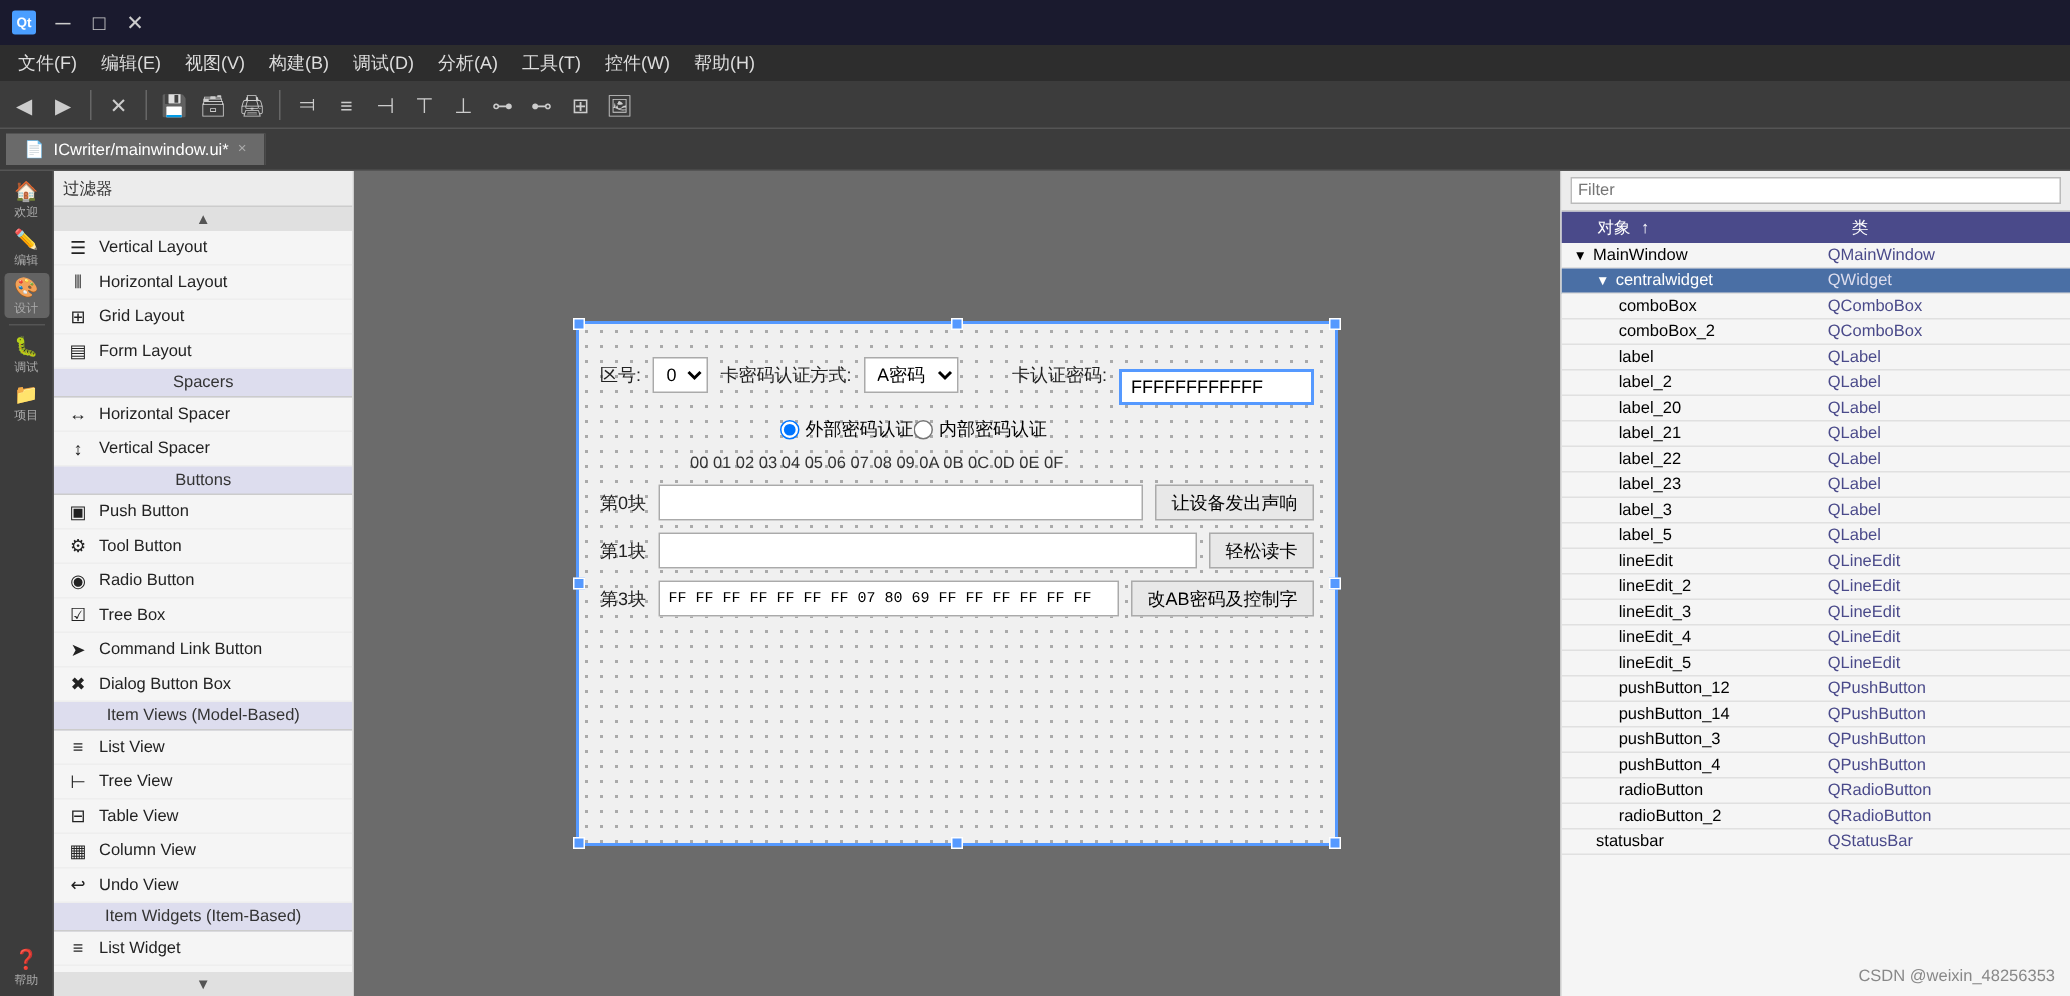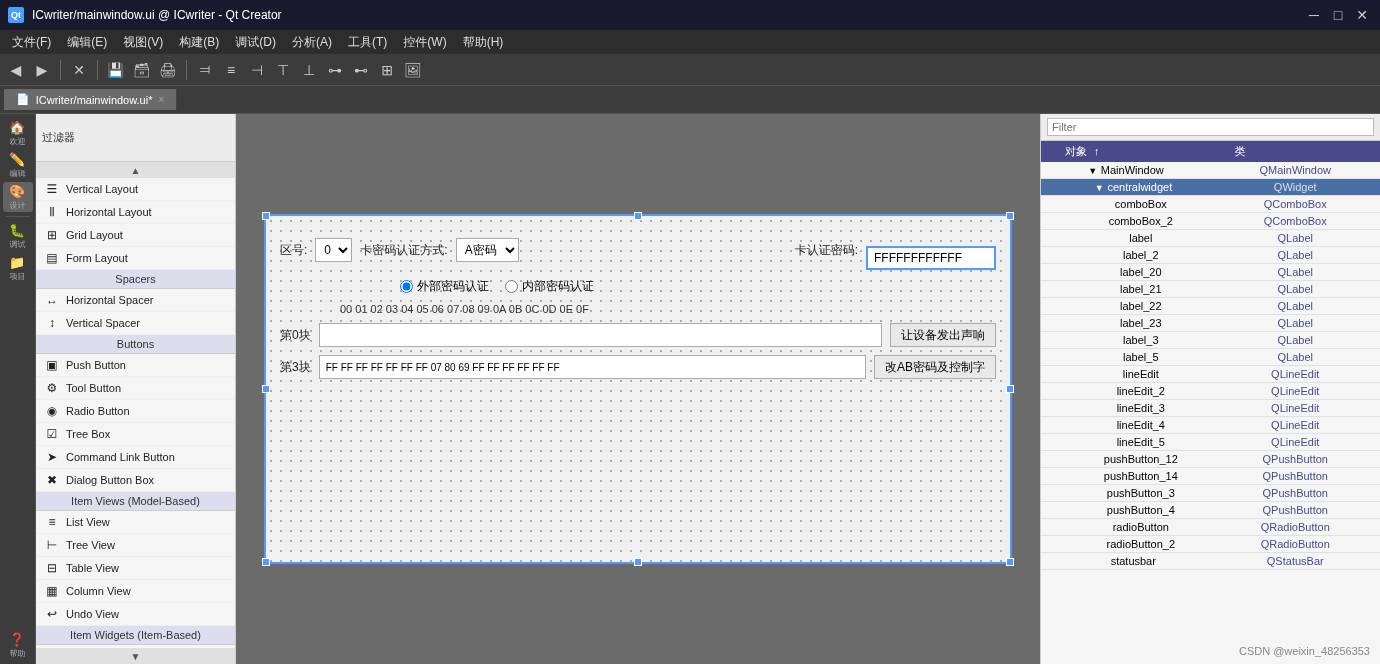--- a/index.html
+++ b/index.html
@@ -84,21 +84,21 @@
     
     .widget-panel {
       width: 200px;
       background: #f5f5f5;
       border-right: 1px solid #ccc;
       display: flex;
       flex-direction: column;
       overflow: hidden;
     }
     .filter-bar {
-      padding: 16px 6px;
+      padding: 4px 6px;
       border-bottom: 1px solid #ccc;
       background: #ececec;
     }
     .filter-label { font-size: 11px; color: #333; }
     .widget-list {
       overflow-y: auto;
       flex: 1;
     }
     .widget-section-header {
       background: #dde;
@@ -148,21 +148,21 @@
       flex: 1;
       background: #6b6b6b;
       position: relative;
       overflow: hidden;
     }
     .canvas-dotted {
       position: absolute;
       top: 50%;
       left: 50%;
       transform: translate(-50%, -50%);
-      width: 748px;
+      width: 508px;
       height: 350px;
       background: #f0f0f0;
       border: 2px solid #5599ff;
       background-image: radial-gradient(circle, #aaa 1px, transparent 1px);
       background-size: 10px 10px;
     }
     .canvas-handle {
       position: absolute;
       width: 8px; height: 8px;
       background: #5599ff;
@@ -201,21 +201,21 @@
       font-size: 12px;
       height: 24px;
     }
     .form-select {
       border: 1px solid #aaa;
       background: #fff;
       padding: 2px 4px;
       font-size: 12px;
       height: 24px;
     }
-    .form-radio-group { display: flex; align-items: flex-end; gap: 16px; }
+    .form-radio-group { display: flex; align-items: flex-end; }
     .form-radio { display: flex; align-items: center; gap: 4px; font-size: 12px; }
     .hex-row {
       display: flex;
       gap: 4px;
       flex-wrap: nowrap;
       font-size: 11px;
       color: #333;
       padding: 0 2px;
     }
     .block-row {
@@ -224,20 +224,21 @@
       gap: 8px;
     }
     .block-label { color: #222; font-size: 12px; white-space: nowrap; }
     .block-input {
       flex: 1;
       border: 1px solid #aaa;
       background: #fff;
       padding: 2px 6px;
       font-size: 12px;
       height: 24px;
+      font-family: Liberation Mono, monospace;
     }
     .block-btn {
       border: 1px solid #aaa;
       background: #e8e8e8;
       padding: 2px 10px;
       font-size: 12px;
       height: 24px;
       cursor: pointer;
       white-space: nowrap;
     }
@@ -275,21 +276,21 @@
     }
     .object-col-obj { flex: 1; padding: 0 24px; }
     .object-col-type { flex: 1; padding: 0 8px; }
     .object-row {
       display: flex;
       font-size: 11px;
       border-bottom: 1px solid #e0e0e0;
       cursor: pointer;
     }
     .object-row.selected { background: #4a6fa5; color: #fff; }
-    .object-cell { padding: 2px 8px; text-align: center; }
+    .object-cell { padding: 2px 8px; }
     .object-cell-obj { flex: 1; }
     .object-cell-type { flex: 1; color: #4a4a8a; }
     .object-row.selected .object-cell-type { color: #dde; }
     .tree-indent { display: inline-block; width: 12px; }
     .tree-arrow { display: inline-block; width: 10px; font-size: 9px; }
     .csdn-watermark {
       position: absolute;
       bottom: 6px;
       right: 6px;
       font-size: 11px;
@@ -301,21 +302,20 @@
     
     ::-webkit-scrollbar { width: 6px; height: 6px; }
     ::-webkit-scrollbar-track { background: #e0e0e0; }
     ::-webkit-scrollbar-thumb { background: #aaa; border-radius: 3px; }
   </style>
 </head>
 <body>
 
 <div class="titlebar">
   <div class="titlebar-icon">Qt</div>
-  <span class="titlebar-title">ICwriter/mainwindow.ui @ ICwriter - Qt Creator</span>
   <div class="titlebar-controls">
     <div class="titlebar-btn">─</div>
     <div class="titlebar-btn">□</div>
     <div class="titlebar-btn">✕</div>
   </div>
 </div>
 
 <div class="menubar">
   <div class="menubar-item">文件(F)</div>
   <div class="menubar-item">编辑(E)</div>
@@ -526,20 +526,25 @@
           <span style="width:54px;"></span>
           <span>00 01 02 03 04 05 06 07 08 09 0A 0B 0C 0D 0E 0F</span>
         </div>
 
         <div class="block-row">
           <span class="block-label">第0块</span>
           <input class="block-input" value="" style="">
           <button class="block-btn">让设备发出声响</button>
         </div>
         <div class="block-row">
+          <span class="block-label">第1块</span>
+          <input class="block-input" value="" style="">
+          <button class="block-btn">轻松读卡</button>
+        </div>
+        <div class="block-row">
           <span class="block-label">第3块</span>
           <input class="block-input" value="FF FF FF FF FF FF FF 07 80 69 FF FF FF FF FF FF" style="font-size: 10px;">
           <button class="block-btn">改AB密码及控制字</button>
         </div>
       </div>
     </div>
   </div>
 
   <div class="right-panel">
     <div class="right-filter">

